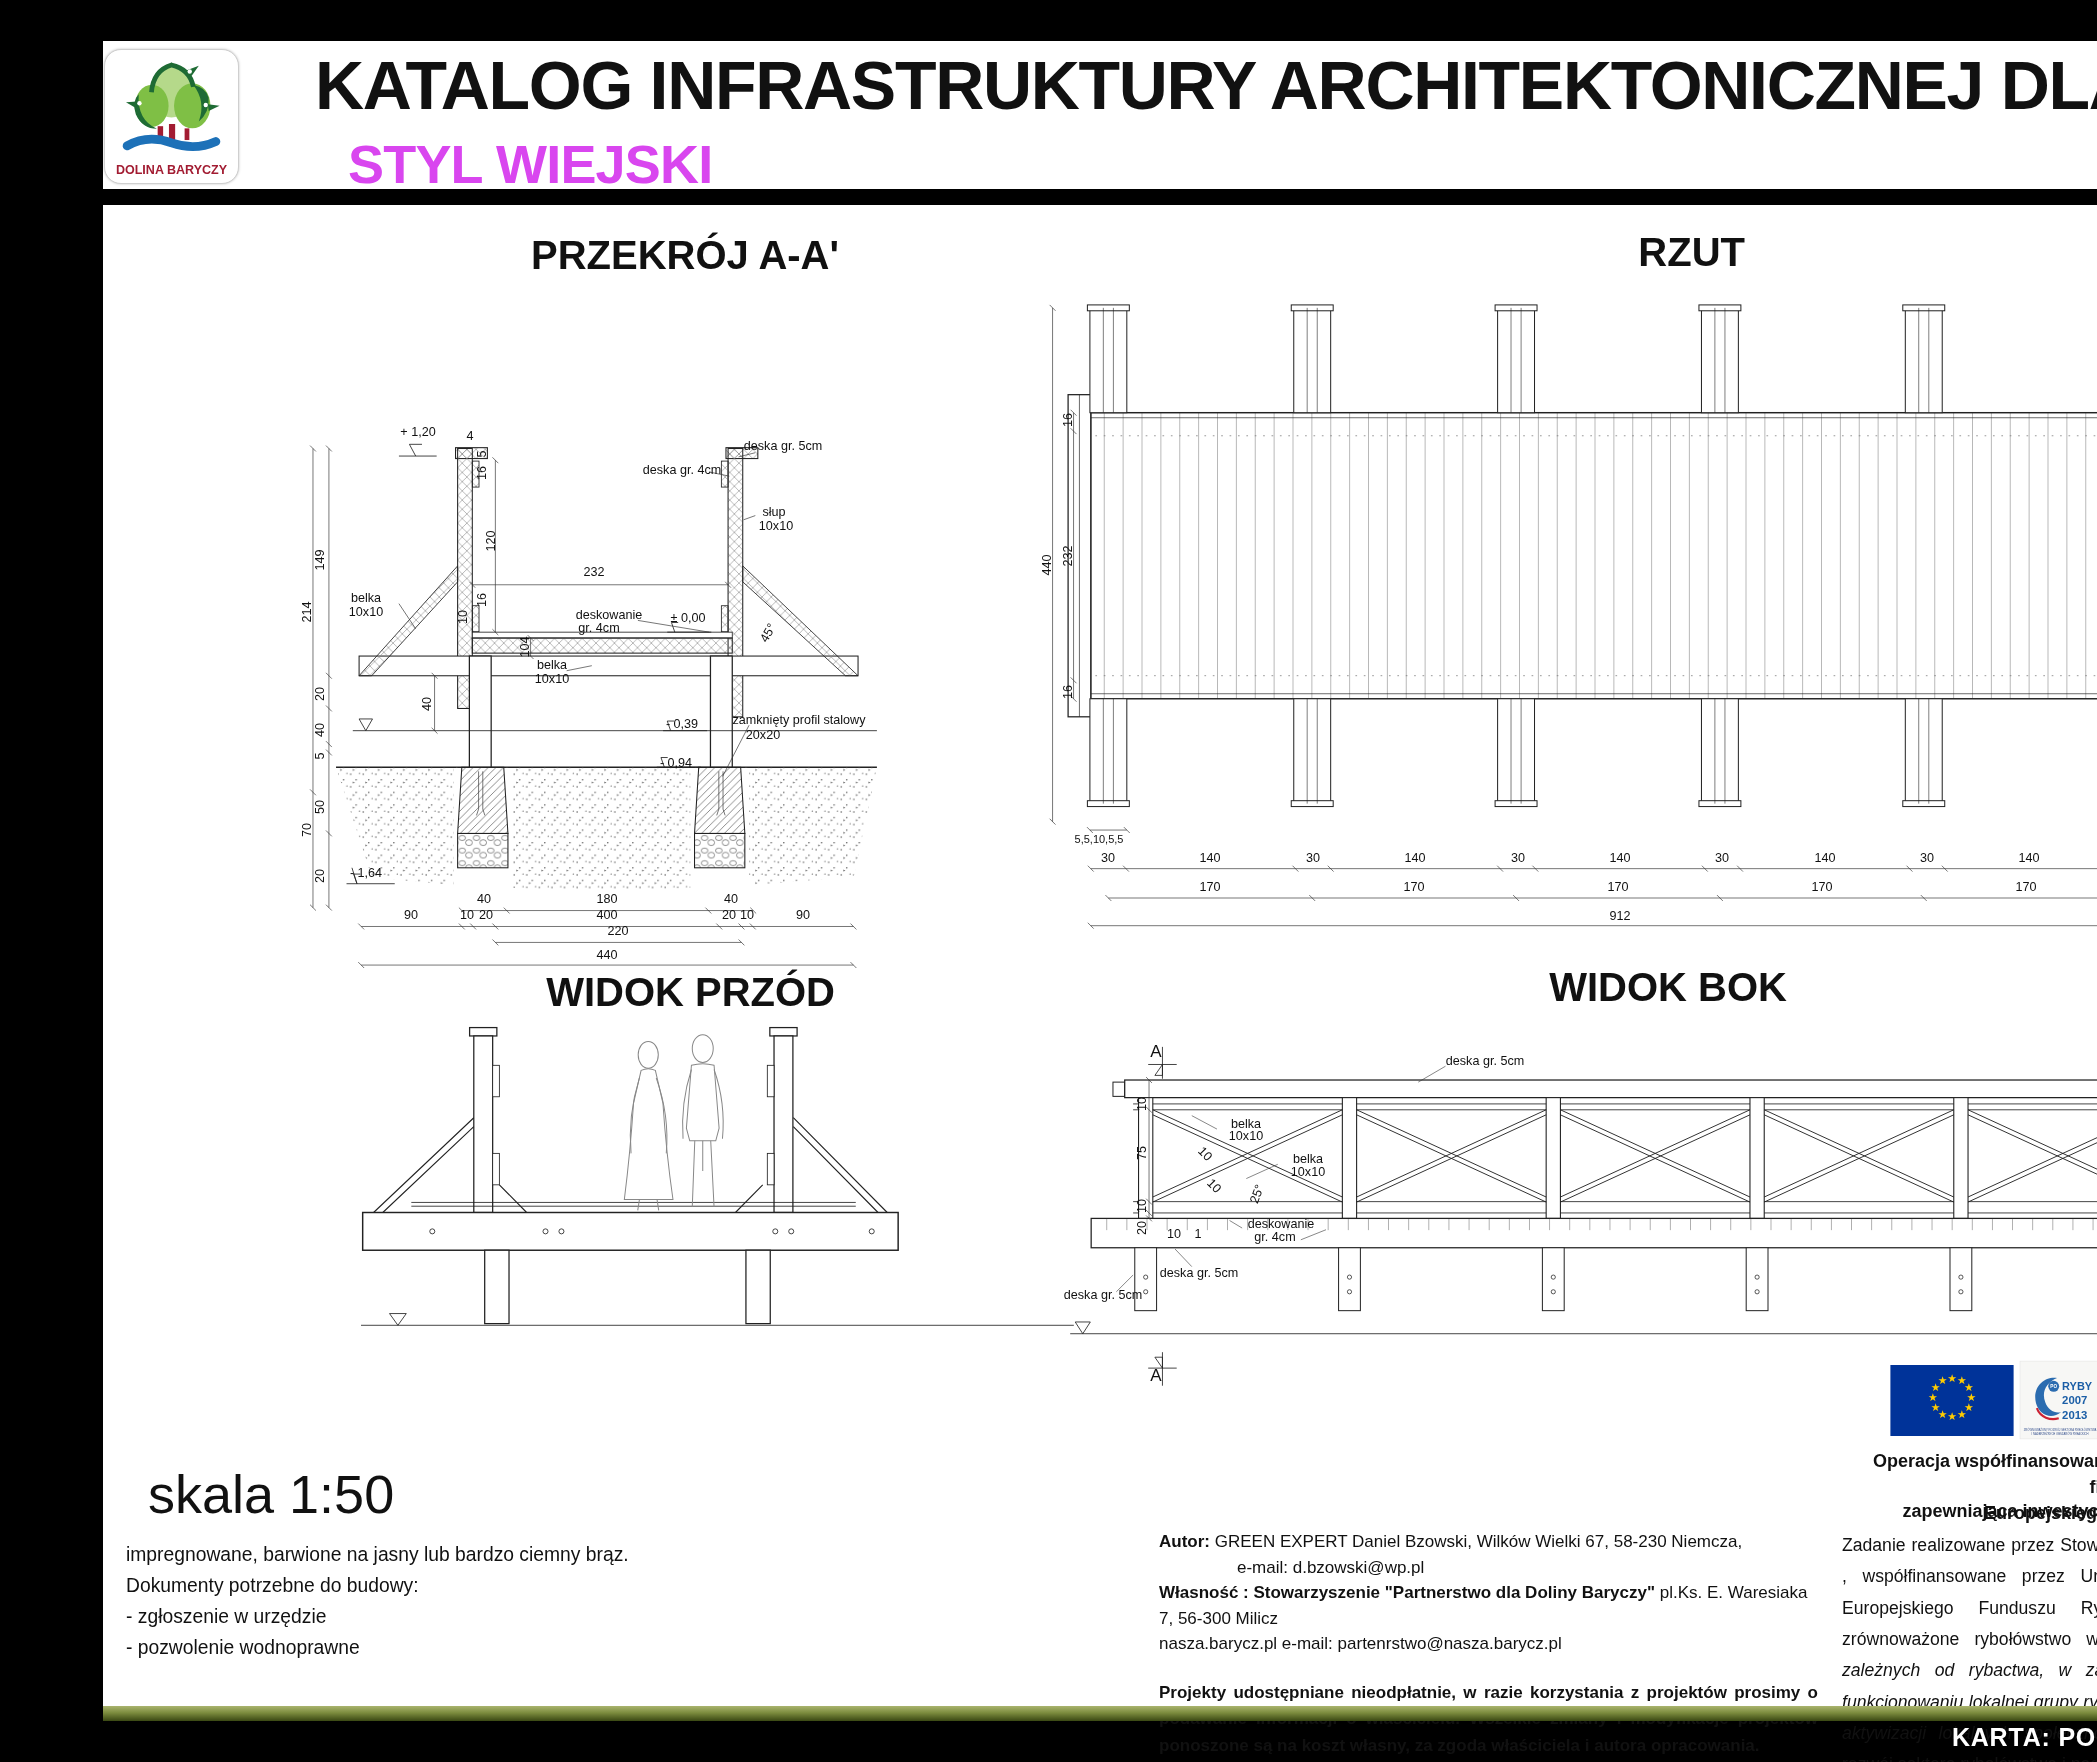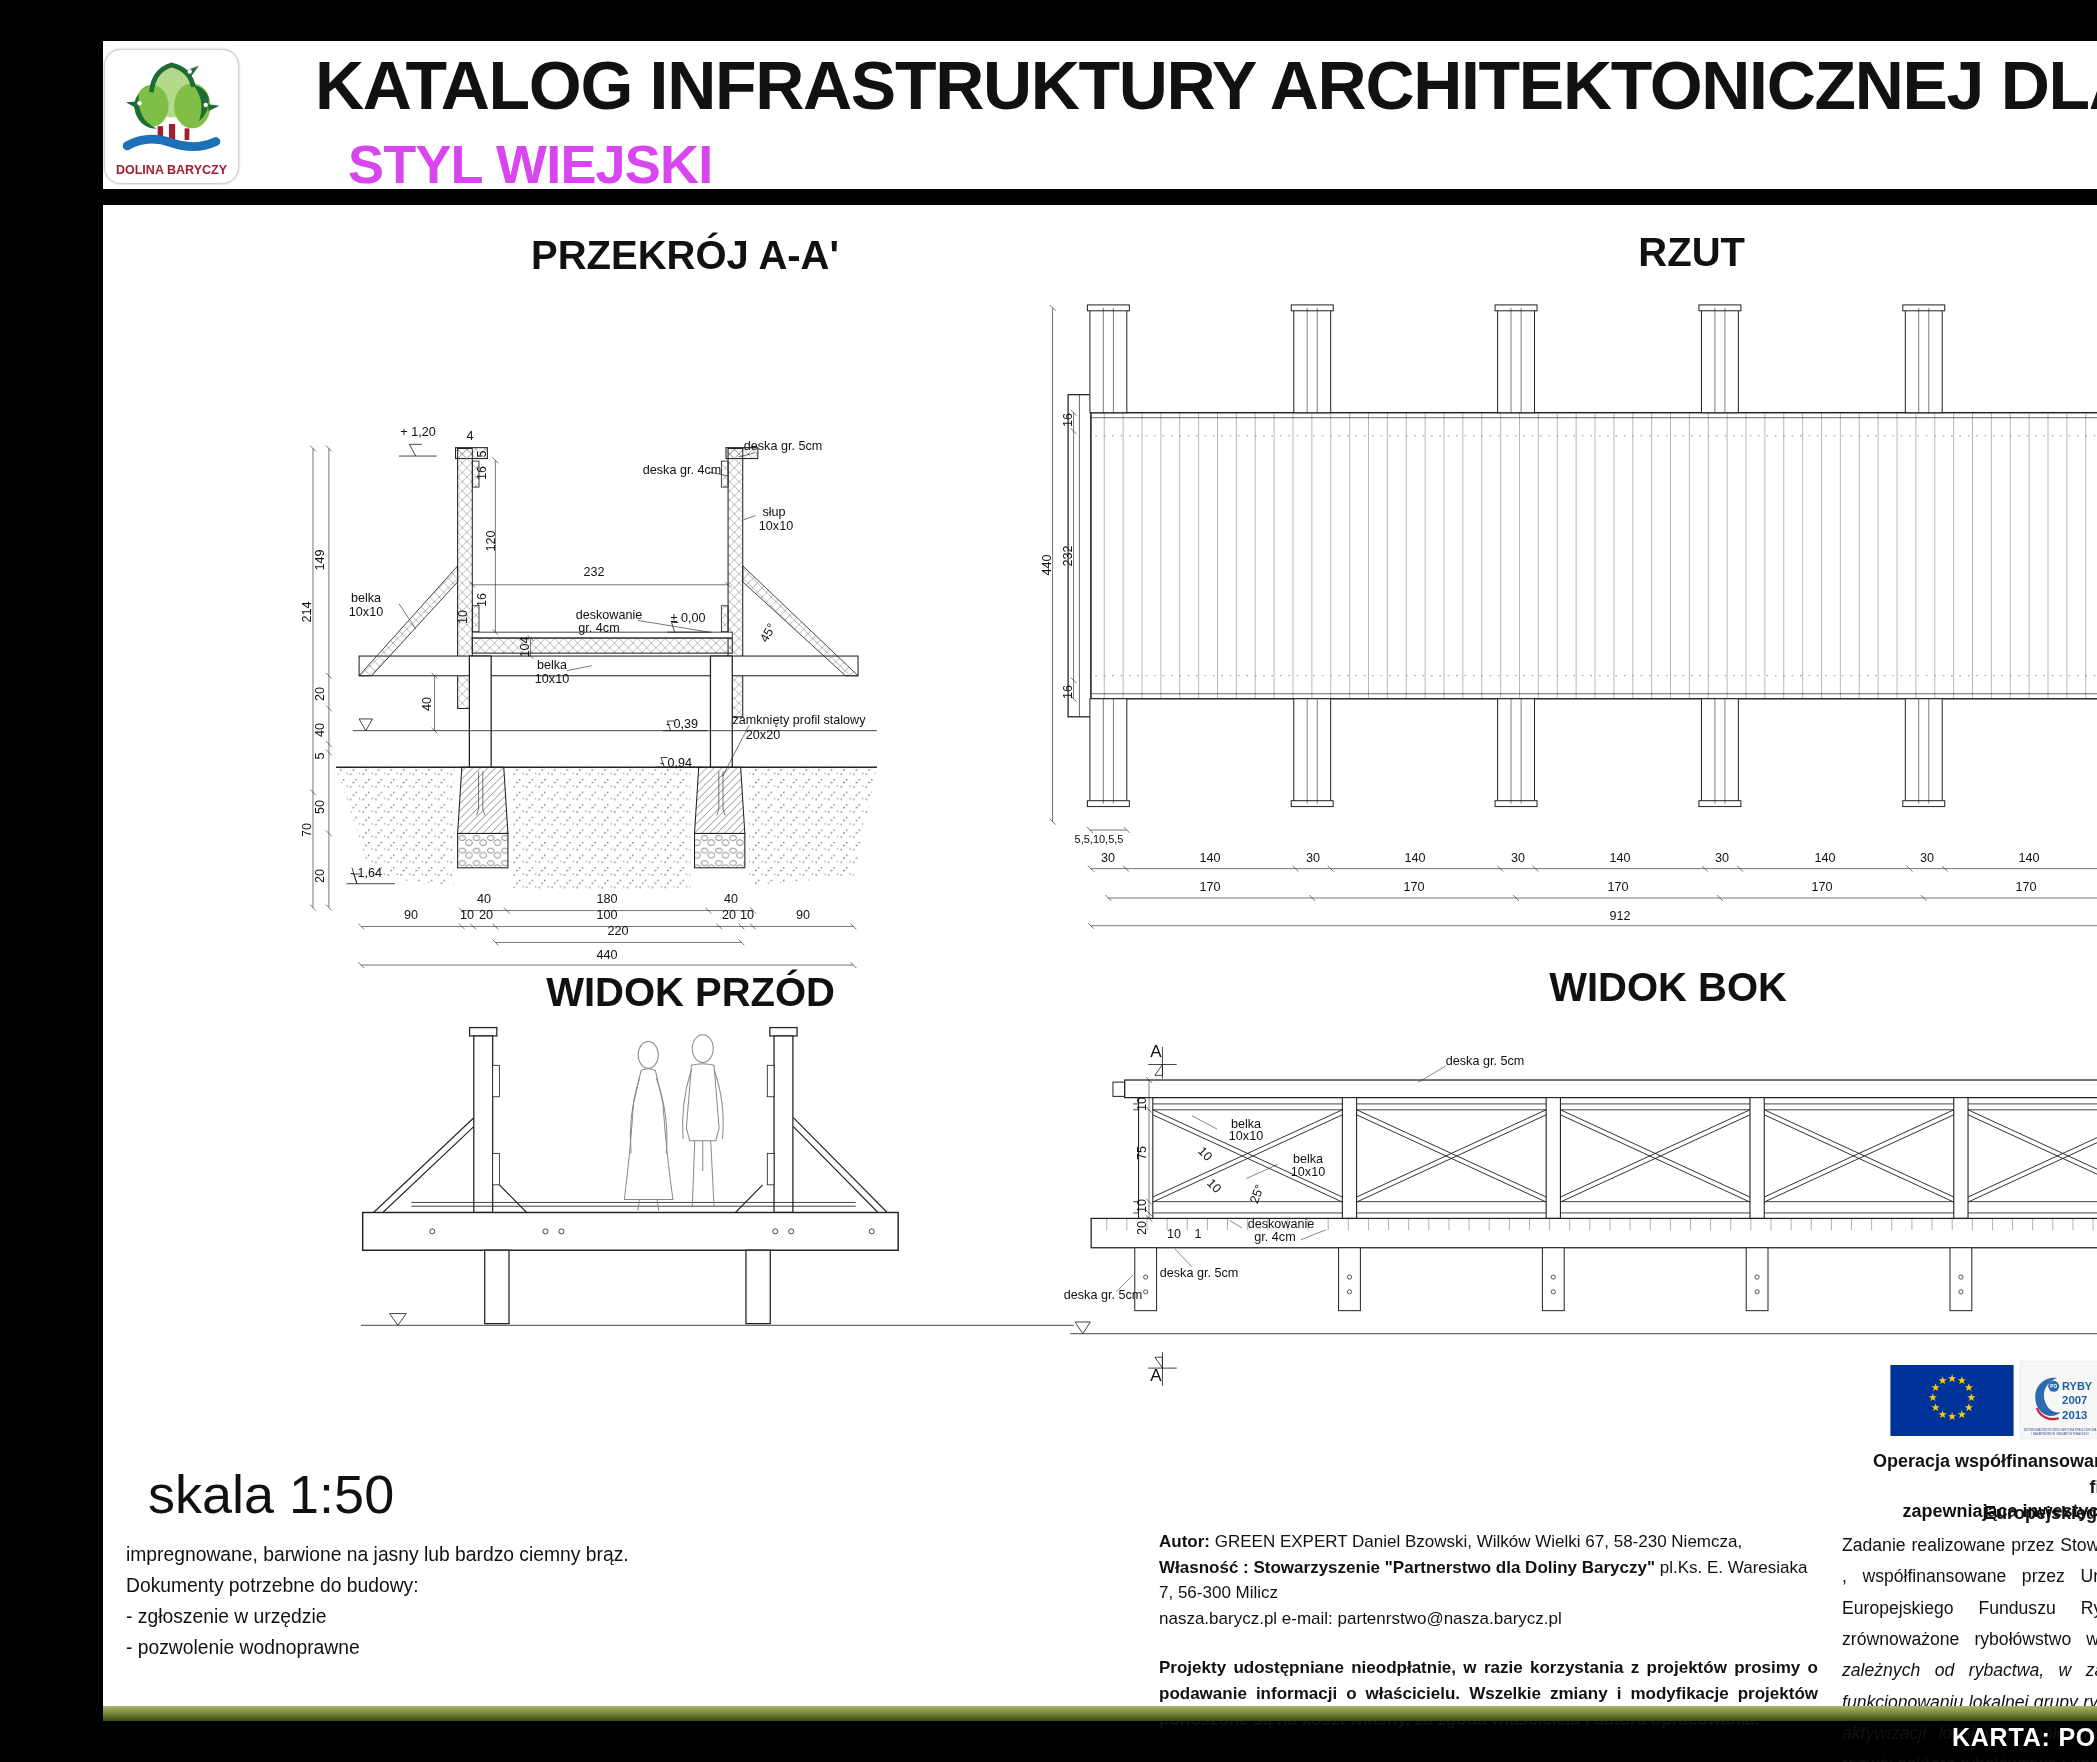--- a/index.html
+++ b/index.html
@@ -190,21 +190,21 @@
       <span class="dim" style="left: 47px; top: 336px; transform: translate(-50%, -50%) rotate(-90deg);">40</span>
       <span class="dim" style="left: 47px; top: 362px; transform: translate(-50%, -50%) rotate(-90deg);">5</span>
       <span class="dim" style="left: 47px; top: 413px; transform: translate(-50%, -50%) rotate(-90deg);">50</span>
       <span class="dim" style="left: 47px; top: 482px; transform: translate(-50%, -50%) rotate(-90deg);">20</span>
       <span class="dim" style="left: 211px; top: 505px; transform: translate(-50%, -50%);">40</span>
       <span class="dim" style="left: 334px; top: 505px; transform: translate(-50%, -50%);">180</span>
       <span class="dim" style="left: 458px; top: 505px; transform: translate(-50%, -50%);">40</span>
       <span class="dim" style="left: 138px; top: 521px; transform: translate(-50%, -50%);">90</span>
       <span class="dim" style="left: 194px; top: 521px; transform: translate(-50%, -50%);">10</span>
       <span class="dim" style="left: 213px; top: 521px; transform: translate(-50%, -50%);">20</span>
-      <span class="dim" style="left: 334px; top: 521px; transform: translate(-50%, -50%);">100</span>
+      <span class="dim" style="left: 334px; top: 521px; transform: translate(-50%, -50%);">400</span>
       <span class="dim" style="left: 456px; top: 521px; transform: translate(-50%, -50%);">20</span>
       <span class="dim" style="left: 474px; top: 521px; transform: translate(-50%, -50%);">10</span>
       <span class="dim" style="left: 530px; top: 521px; transform: translate(-50%, -50%);">90</span>
       <span class="dim" style="left: 345px; top: 537px; transform: translate(-50%, -50%);">220</span>
       <span class="dim" style="left: 334px; top: 561px; transform: translate(-50%, -50%);">440</span>
     </div>
 
   <svg class="abs" style="left:1028px;top:268px" width="1435" height="755" viewBox="0 0 3420 1800">
     <defs>
       <pattern id="plv" width="45" height="12" patternUnits="userSpaceOnUse">
@@ -454,20 +454,21 @@
   <div id="skala" class="abs">skala 1:50</div>
   <div id="desc" class="abs">
       <div>impregnowane, barwione na jasny lub bardzo ciemny brąz.</div>
       <div>Dokumenty potrzebne do budowy:</div>
       <div>- zgłoszenie w urzędzie</div>
       <div>- pozwolenie wodnoprawne</div>
     </div>
 
   <div id="credits" class="abs">
     <div><span class="b">Autor:</span><span> GREEN EXPERT Daniel Bzowski, Wilków Wielki 67, 58-230 Niemcza,</span></div>
+    <div class="row2">e-mail: d.bzowski@wp.pl</div>
     <div><span class="b">Własność : Stowarzyszenie "Partnerstwo dla Doliny Baryczy"</span><span>  pl.Ks. E. Waresiaka 7, 56-300 Milicz</span></div>
     <div>nasza.barycz.pl   e-mail:   partenrstwo@nasza.barycz.pl</div>
     <div class="disc">Projekty udostępniane nieodpłatnie, w razie korzystania z projektów prosimy o podawanie informacji o właścicielu. Wszelkie zmiany i modyfikacje projektów ponoszone są na koszt własny, za zgoda właściciela i autora opracowania.</div>
   </div>
 
   <svg class="abs" style="left:1890px;top:1365px" width="124" height="71" viewBox="0 0 295 170">
     <rect width="295" height="170" fill="#003399"></rect>
     <g fill="#ffcc00" font-size="26" text-anchor="middle">
       <text x="148" y="40">★</text>
         <text x="171" y="46">★</text>

